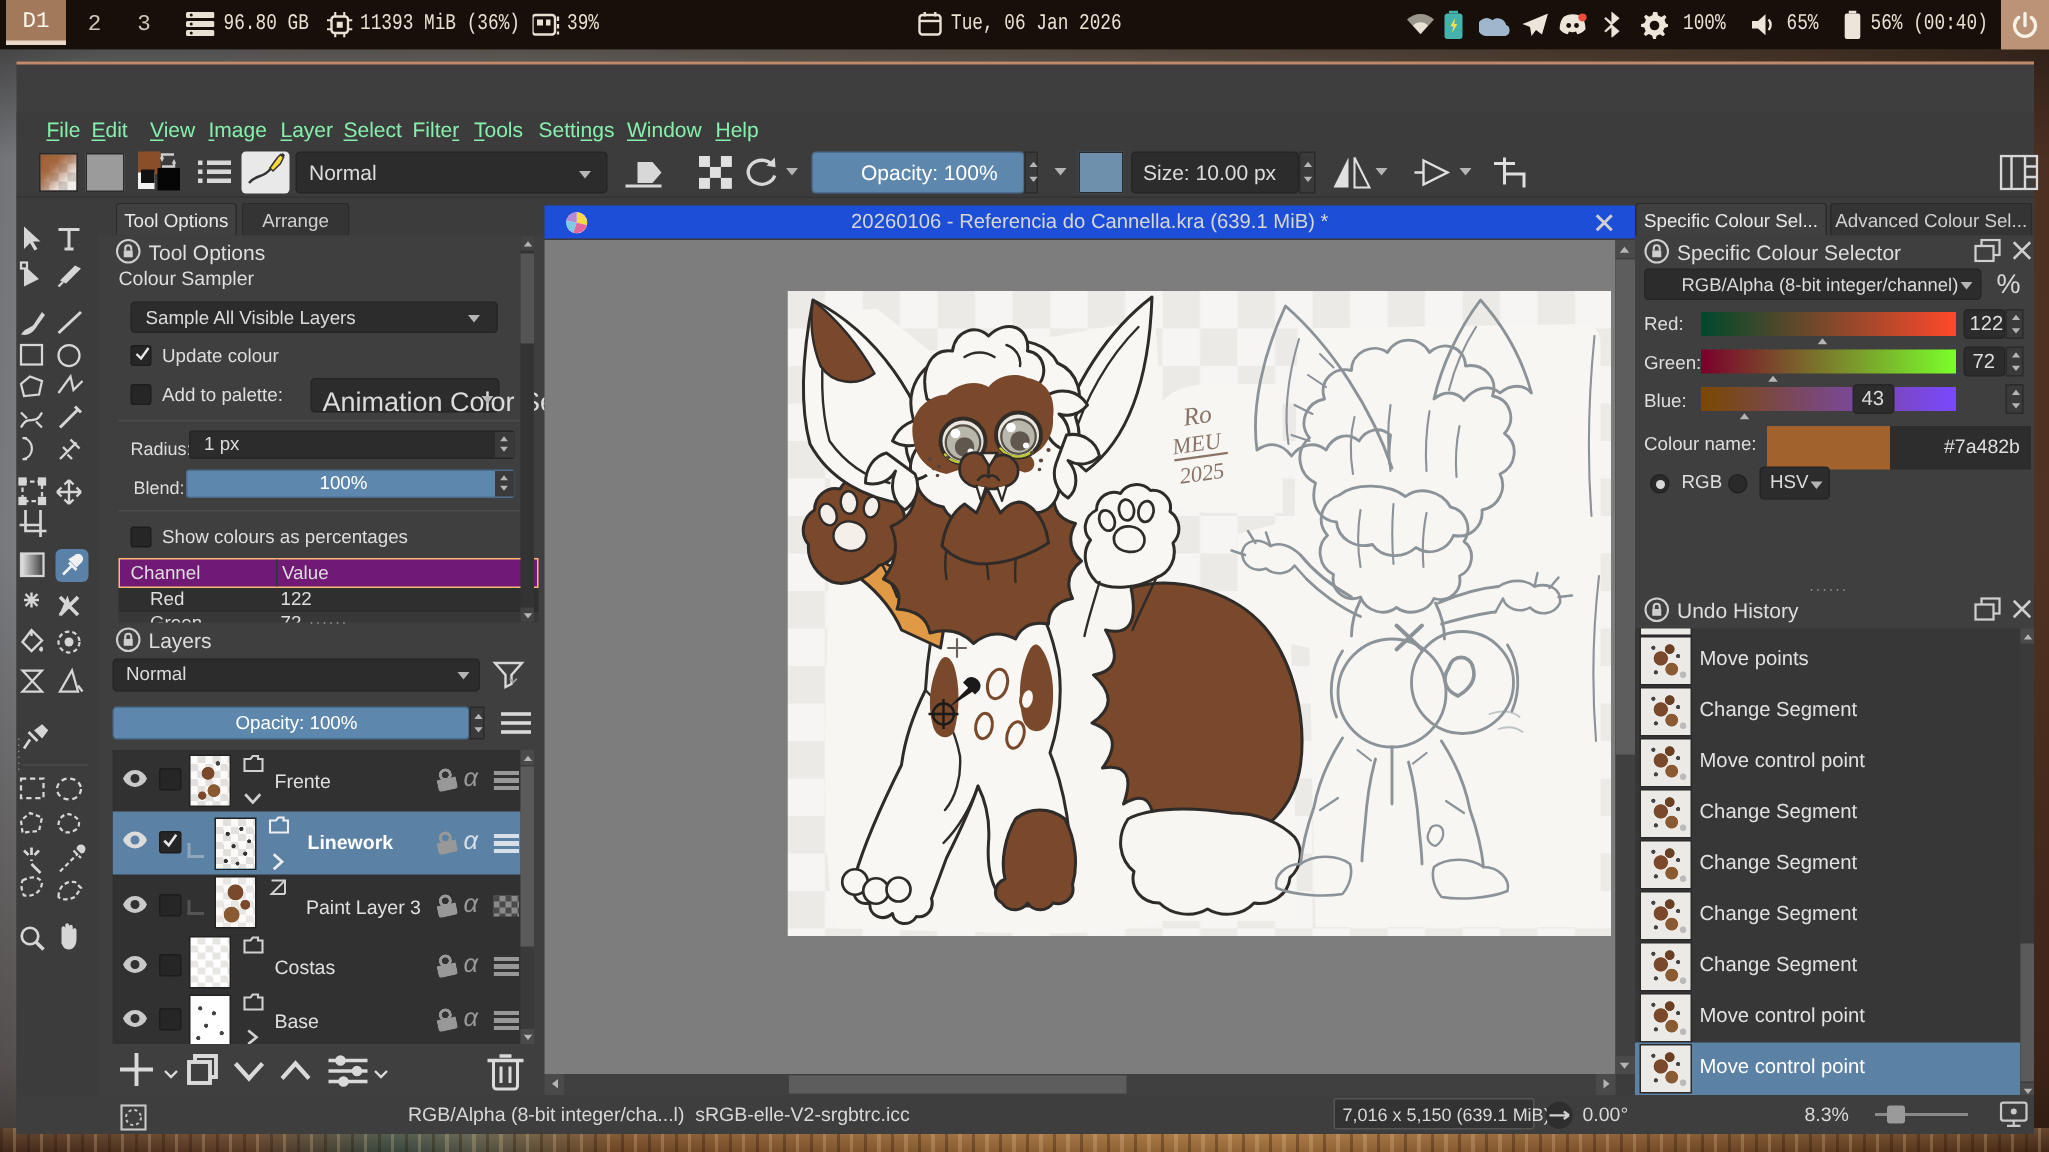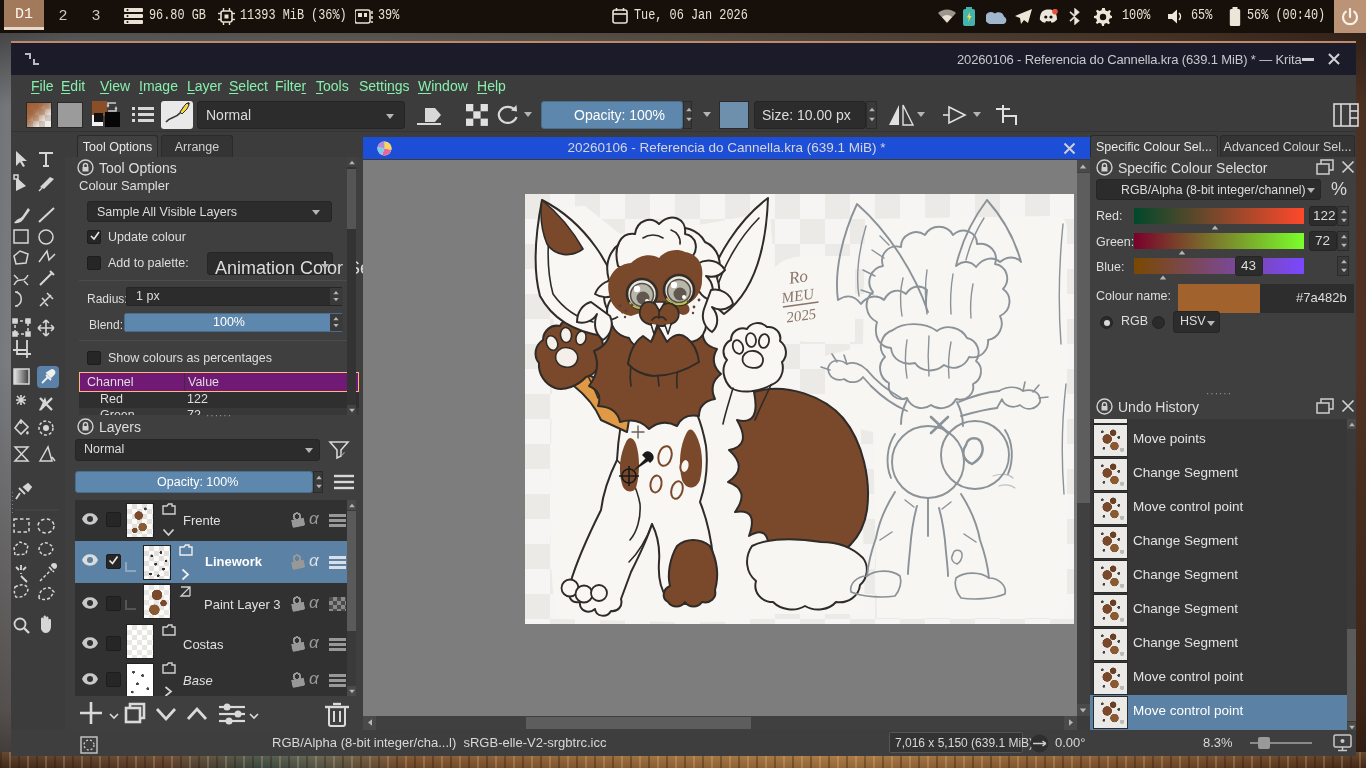--- a/index.html
+++ b/index.html
@@ -201,35 +201,20 @@
     </svg>
     <div class="txt" style="left:1247px;">56% (00:40)</div>
     <div class="abs" style="left:1334px;top:0;width:32px;height:33px;background:#bb9478;"></div>
     <svg class="abs" style="left:1341px;top:8px;" width="18" height="18" viewBox="0 0 18 18">
       <path d="M9,1 L9,9" stroke="#f7f1e6" stroke-width="2.2" stroke-linecap="round"></path>
       <path d="M4.8,3.6 A7,7 0 1,0 13.2,3.6" fill="none" stroke="#f7f1e6" stroke-width="2.2" stroke-linecap="round"></path>
     </svg>
   </div>
 
   <div id="win">
-    <div id="titlebar">
-      <svg class="abs" style="left:14px;top:10px;" width="16" height="14" viewBox="0 0 16 14">
-        <g fill="#b9bac2">
-            <rect x="0" y="0" width="6" height="2"></rect>
-            <rect x="4" y="0" width="2" height="6"></rect>
-            <rect x="8" y="6" width="2" height="6"></rect>
-            <rect x="8" y="10" width="6" height="2"></rect>
-          </g>
-      </svg>
-      <div class="title">20260106 - Referencia do Cannella.kra (639.1 MiB) * — Krita</div>
-      <div class="abs" style="left:1291px;top:15px;width:12px;height:2.5px;background:#cfd0d6;"></div>
-      <svg class="abs" style="left:1317px;top:10px;" width="12" height="12" viewBox="0 0 13 13">
-        <path d="M1,1 L12,12 M12,1 L1,12" stroke="#cfd0d6" stroke-width="2.2"></path>
-      </svg>
-    </div>
     <div id="menubar">
       <span style="left:20px;"><u>F</u>ile</span>
       <span style="left:50px;"><u>E</u>dit</span>
       <span style="left:89px;"><u>V</u>iew</span>
       <span style="left:128px;"><u>I</u>mage</span>
       <span style="left:176px;"><u>L</u>ayer</span>
       <span style="left:218px;"><u>S</u>elect</span>
       <span style="left:264px;">Filte<u>r</u></span>
       <span style="left:305px;"><u>T</u>ools</span>
       <span style="left:348px;">Setti<u>n</u>gs</span>
@@ -589,21 +574,21 @@
             <path d="M1,11 L1,3 L5,3 L6.5,1 L10,1 L10,3 L13,3 L13,11 Z" fill="none" stroke="#d0d0d0" stroke-width="1.4"></path>
           </svg>
         <svg class="abs" style="left:89px;top:186px;" width="9" height="10" viewBox="0 0 9 10">
             <path d="M1.5,1 L7,5.5 L1.5,10" stroke="#d0d0d0" stroke-width="1.8" fill="none"></path>
           </svg>
 
         <div class="abs lname" style="left:108px;top:13px;">Frente</div>
         <div class="abs lname" style="left:130px;top:54px;font-weight:bold;color:#fff;">Linework</div>
         <div class="abs lname" style="left:129px;top:97px;">Paint Layer 3</div>
         <div class="abs lname" style="left:108px;top:137px;">Costas</div>
-        <div class="abs lname" style="left:108px;top:173px;font-style:italic;">Base</div>
+        <div class="abs lname" style="left:108px;top:173px;">Base</div>
 
         <div class="rowicons" style="top:12px;">
             <div class="grid g1"></div>
           </div>
         <div class="rowicons sel" style="top:54px;">
             <div class="grid g1"></div>
           </div>
         <div class="rowicons" style="top:96px;">
             <div class="grid g2"></div>
           </div>

